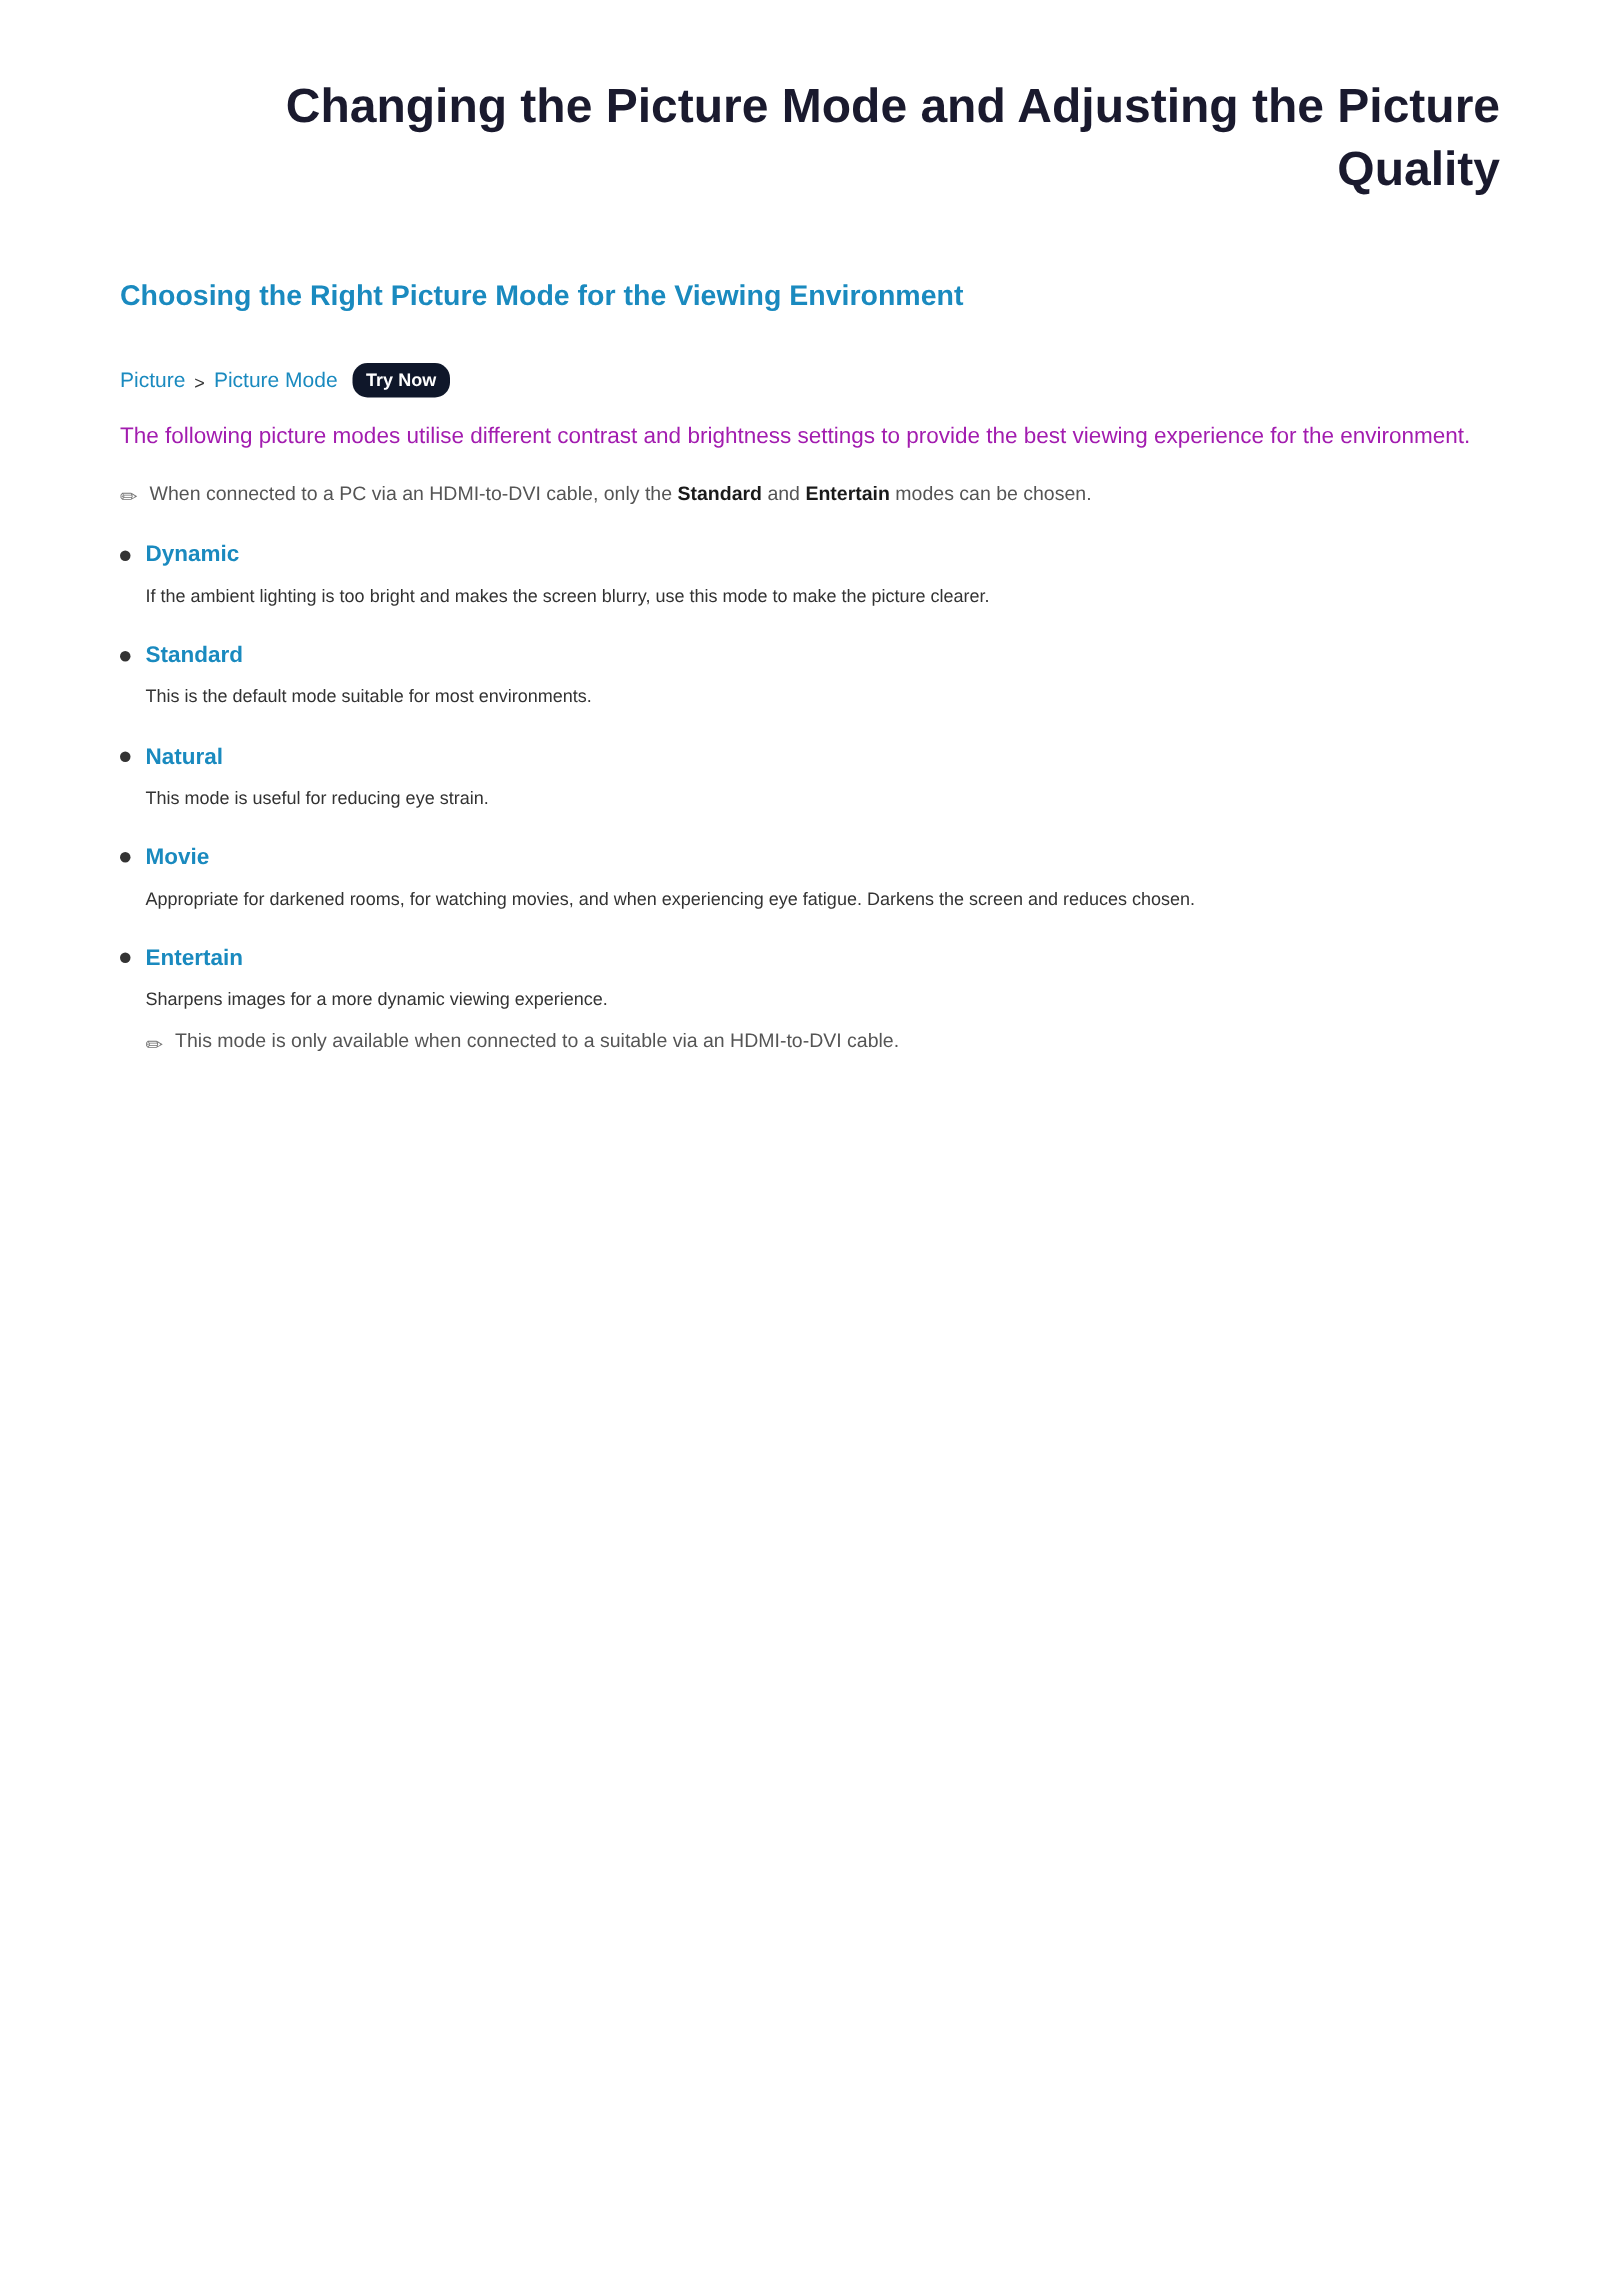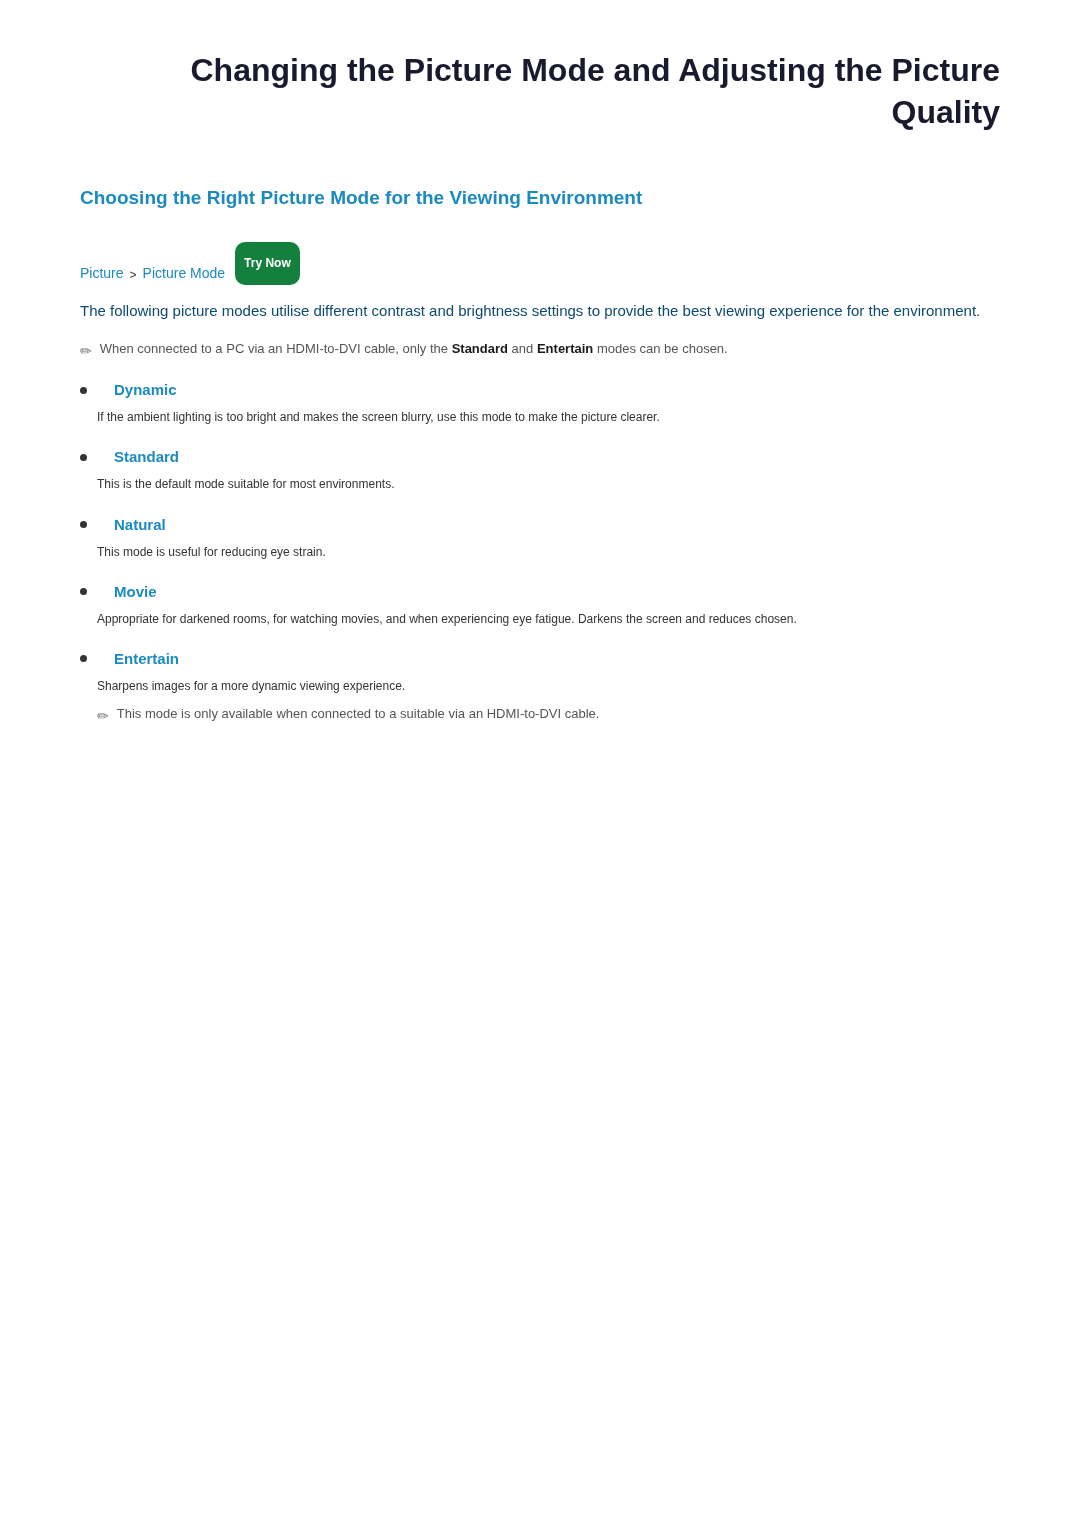--- a/index.html
+++ b/index.html
@@ -48,32 +48,32 @@
     }
 
     .breadcrumb-separator {
       color: #333;
       font-size: 12px;
       margin: 0 2px;
     }
 
     .try-now-badge {
       display: inline-block;
-      background-color: #15803d;
+      background-color: #0f172a;
       color: #ffffff;
       font-size: 12px;
       font-weight: 600;
-      padding: 12px 9px;
+      padding: 2px 9px;
       border-radius: 10px;
       margin-left: 6px;
       vertical-align: middle;
     }
 
     .intro-text {
-      color: #0c4a6e;
+      color: #a21caf;
       margin-bottom: 16px;
       font-size: 15px;
     }
 
     .note-item {
       display: flex;
       align-items: flex-start;
       gap: 8px;
       margin-bottom: 16px;
       font-size: 13px;
@@ -93,21 +93,21 @@
       margin: 0;
     }
 
     .mode-list-item {
       margin-bottom: 18px;
     }
 
     .mode-bullet-row {
       display: flex;
       align-items: center;
-      gap: 27px;
+      gap: 10px;
       margin-bottom: 6px;
     }
 
     .bullet-dot {
       width: 7px;
       height: 7px;
       border-radius: 50%;
       background-color: #333;
       flex-shrink: 0;
     }

